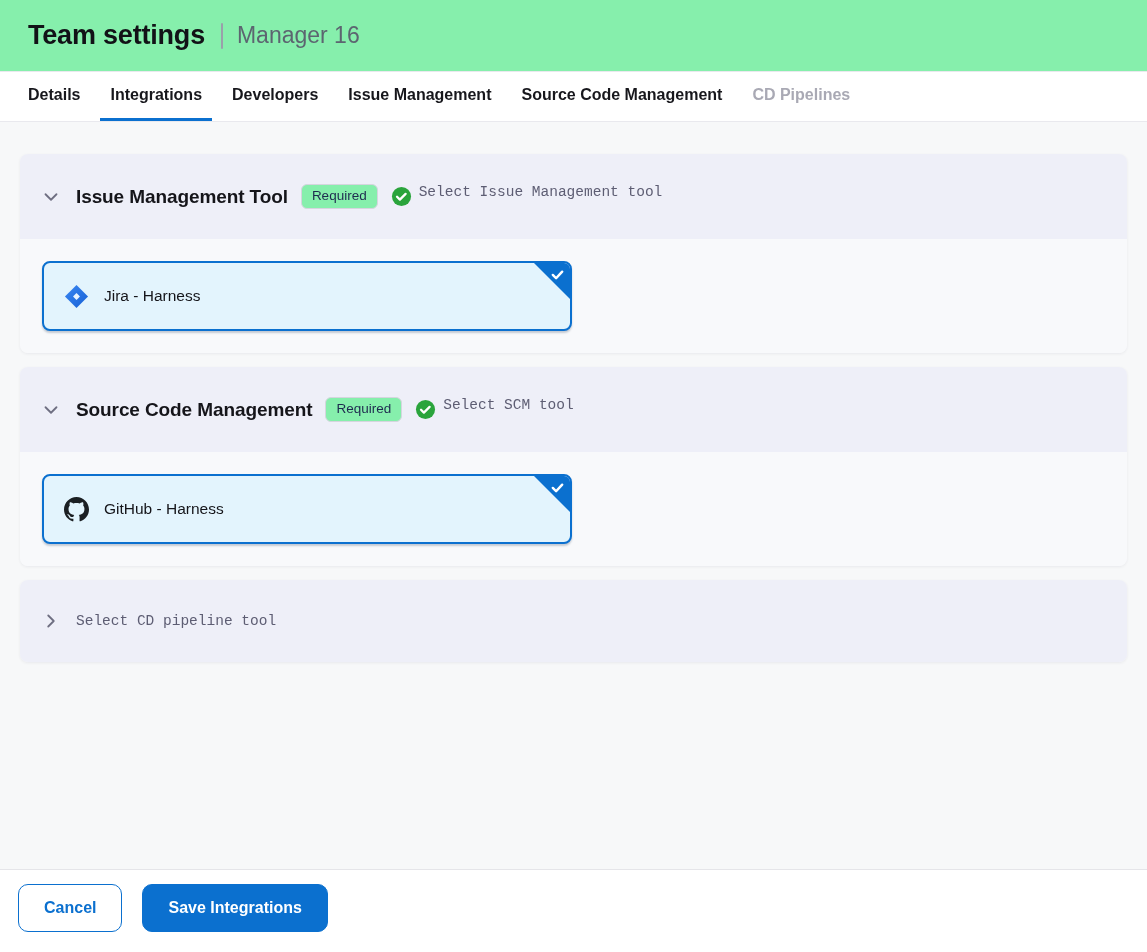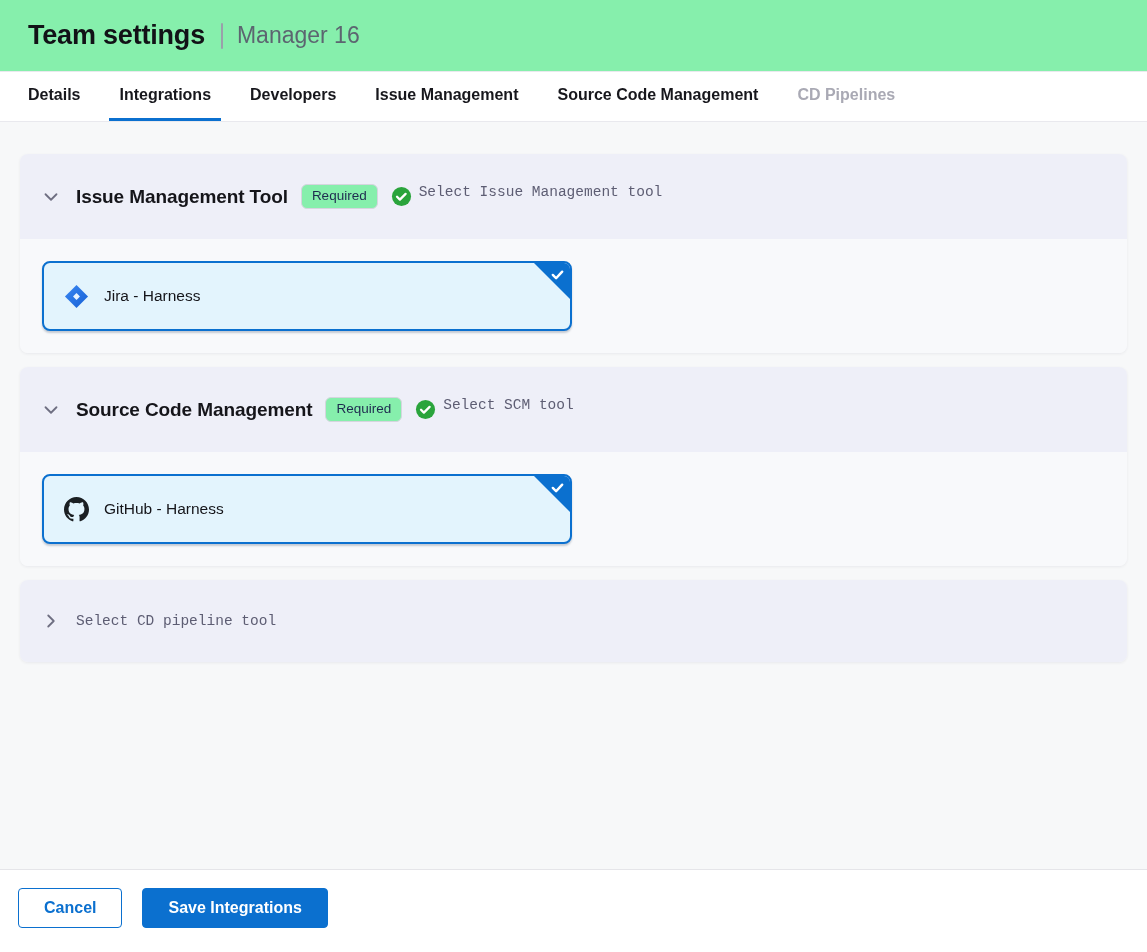--- a/index.html
+++ b/index.html
@@ -37,21 +37,21 @@
   .page-subtitle {
     font-size: 23px;
     color: #5c6570;
   }
 
   
   .tab-bar {
     height: 50px;
     padding: 0 0 0 18px;
     display: flex;
-    gap: 19px;
+    gap: 10px;
     background: #ffffff;
     border-bottom: 1px solid #e9e9ee;
   }
   .tab {
     display: flex;
     align-items: center;
     padding: 0 10px;
     font-size: 16px;
     font-weight: 600;
     color: #17171c;
@@ -157,22 +157,22 @@
   .footer {
     height: 76px;
     background: #ffffff;
     border-top: 1px solid #e5e5e9;
     display: flex;
     align-items: center;
     gap: 20px;
     padding: 0 18px;
   }
   .btn {
-    height: 40px;
-    border-radius: 4px;
+    height: 48px;
+    border-radius: 10px;
     font-family: "Liberation Sans", sans-serif;
     font-size: 16px;
     font-weight: 700;
     padding: 0 25px;
     cursor: pointer;
   }
   .btn-outline {
     background: #ffffff;
     border: 1.5px solid #0b70cf;
     color: #0b70cf;

